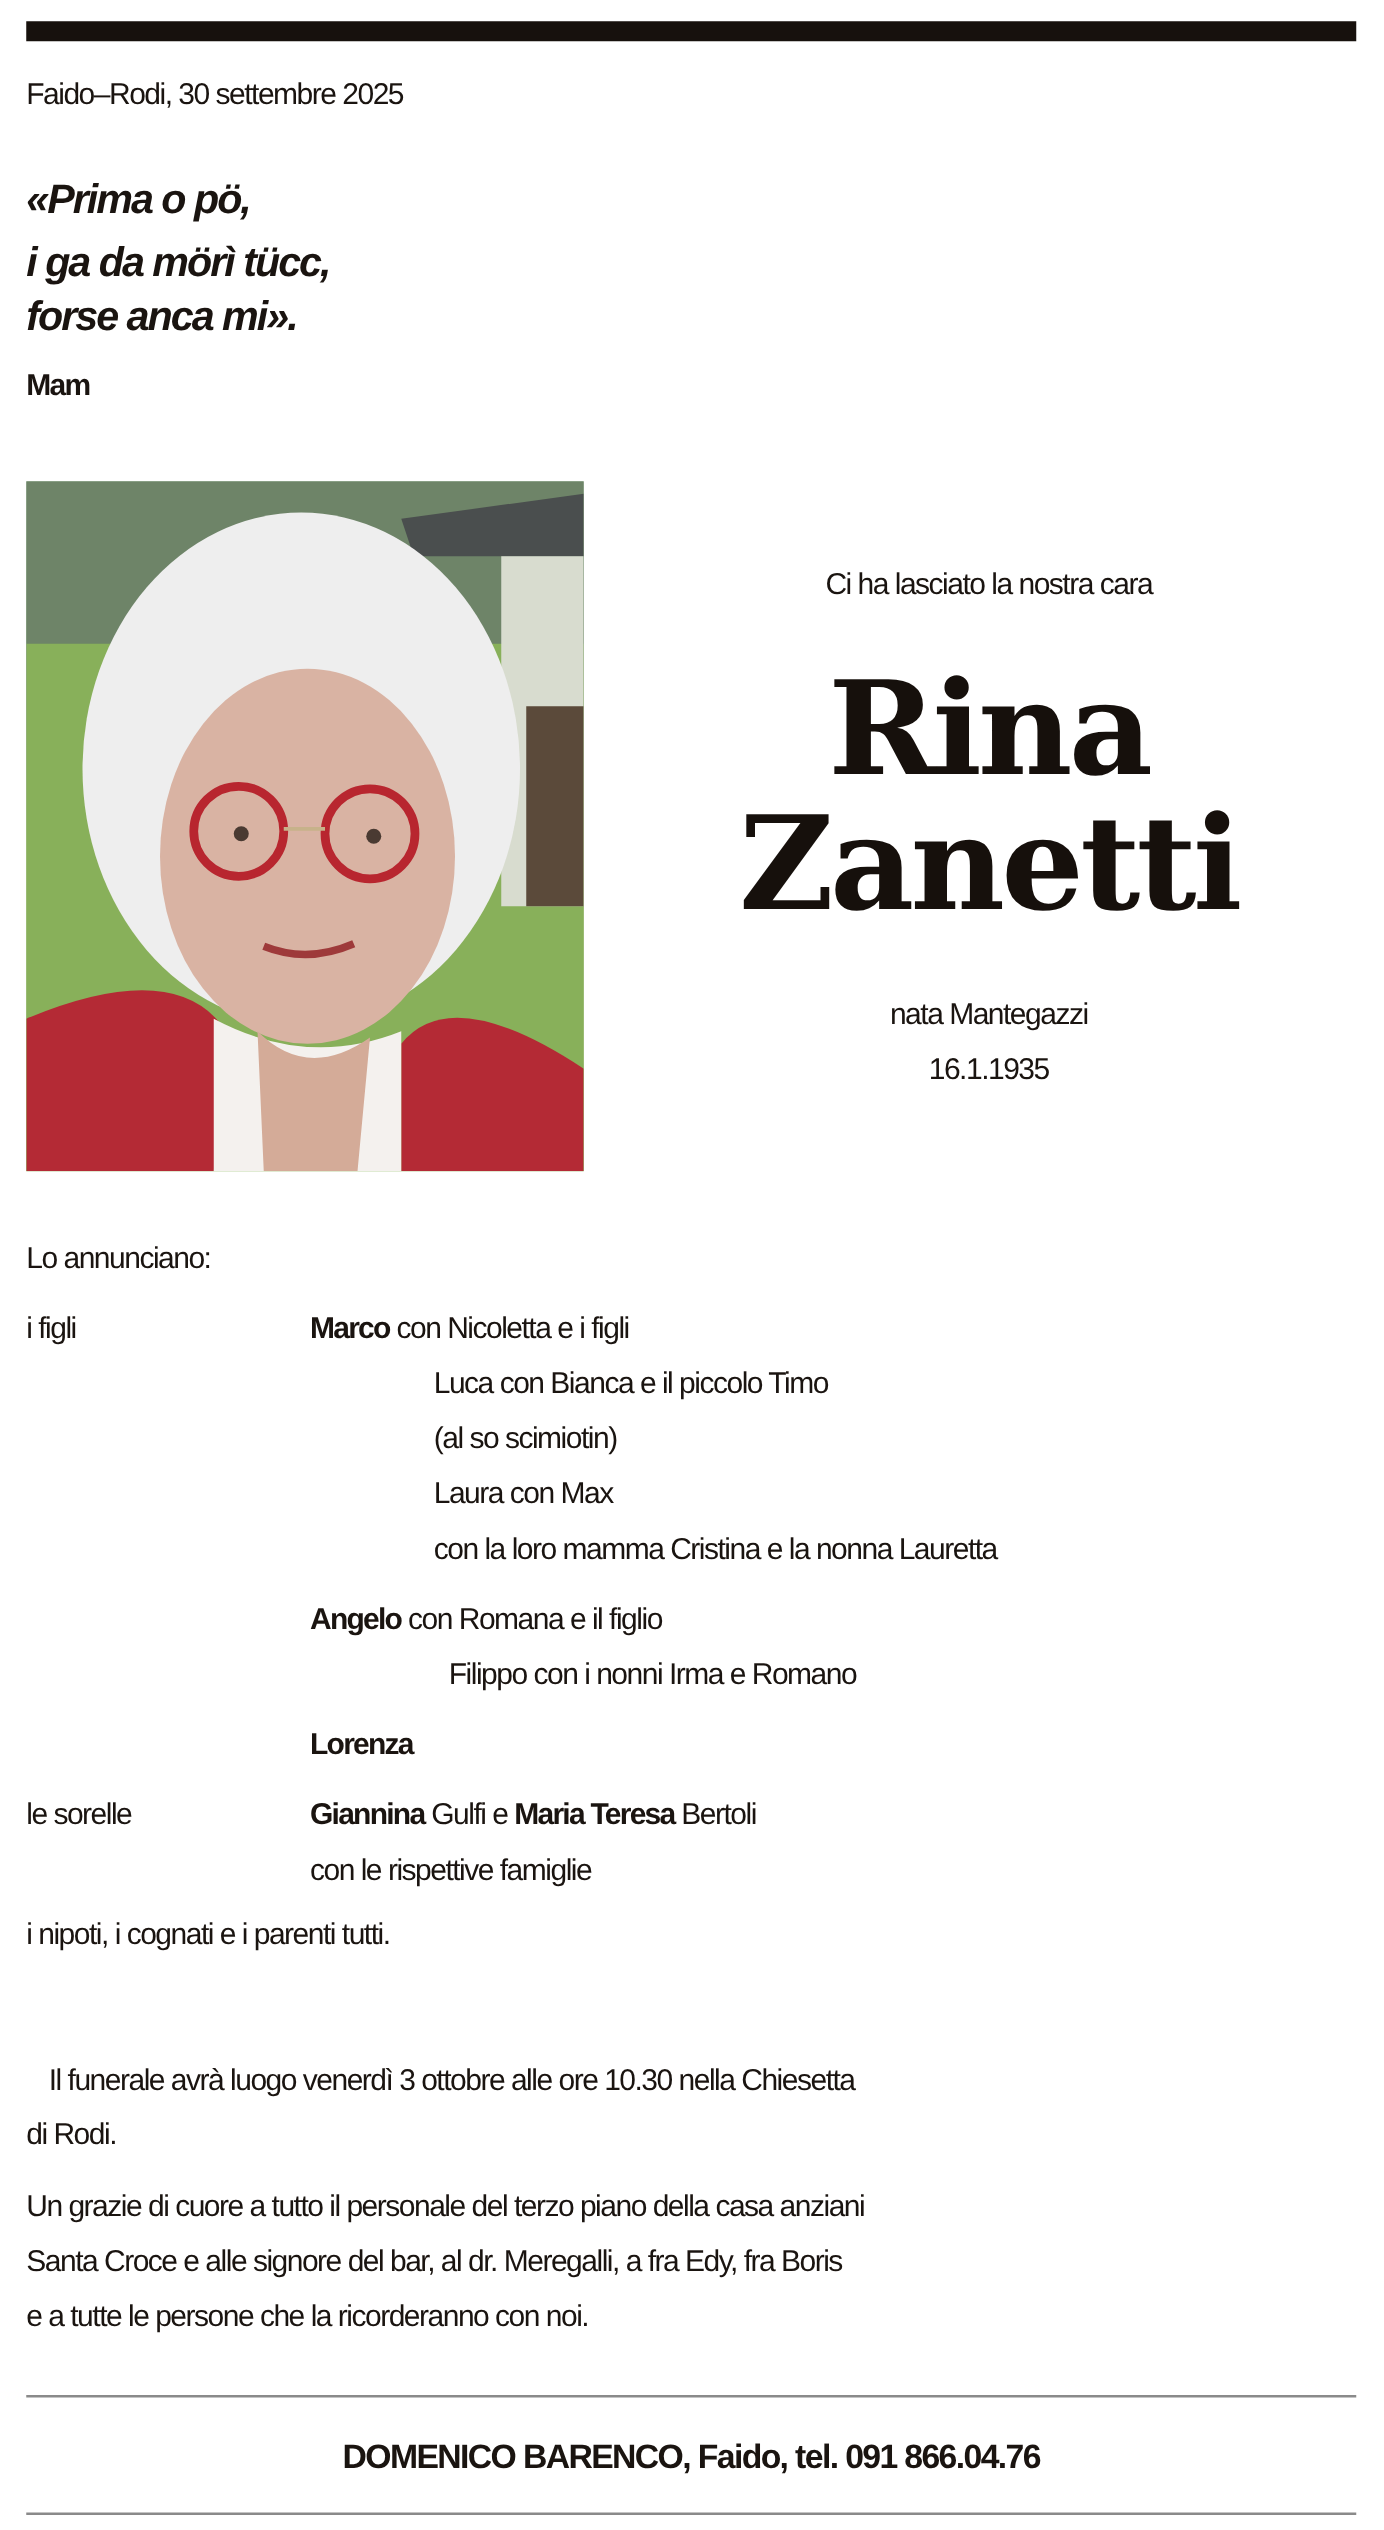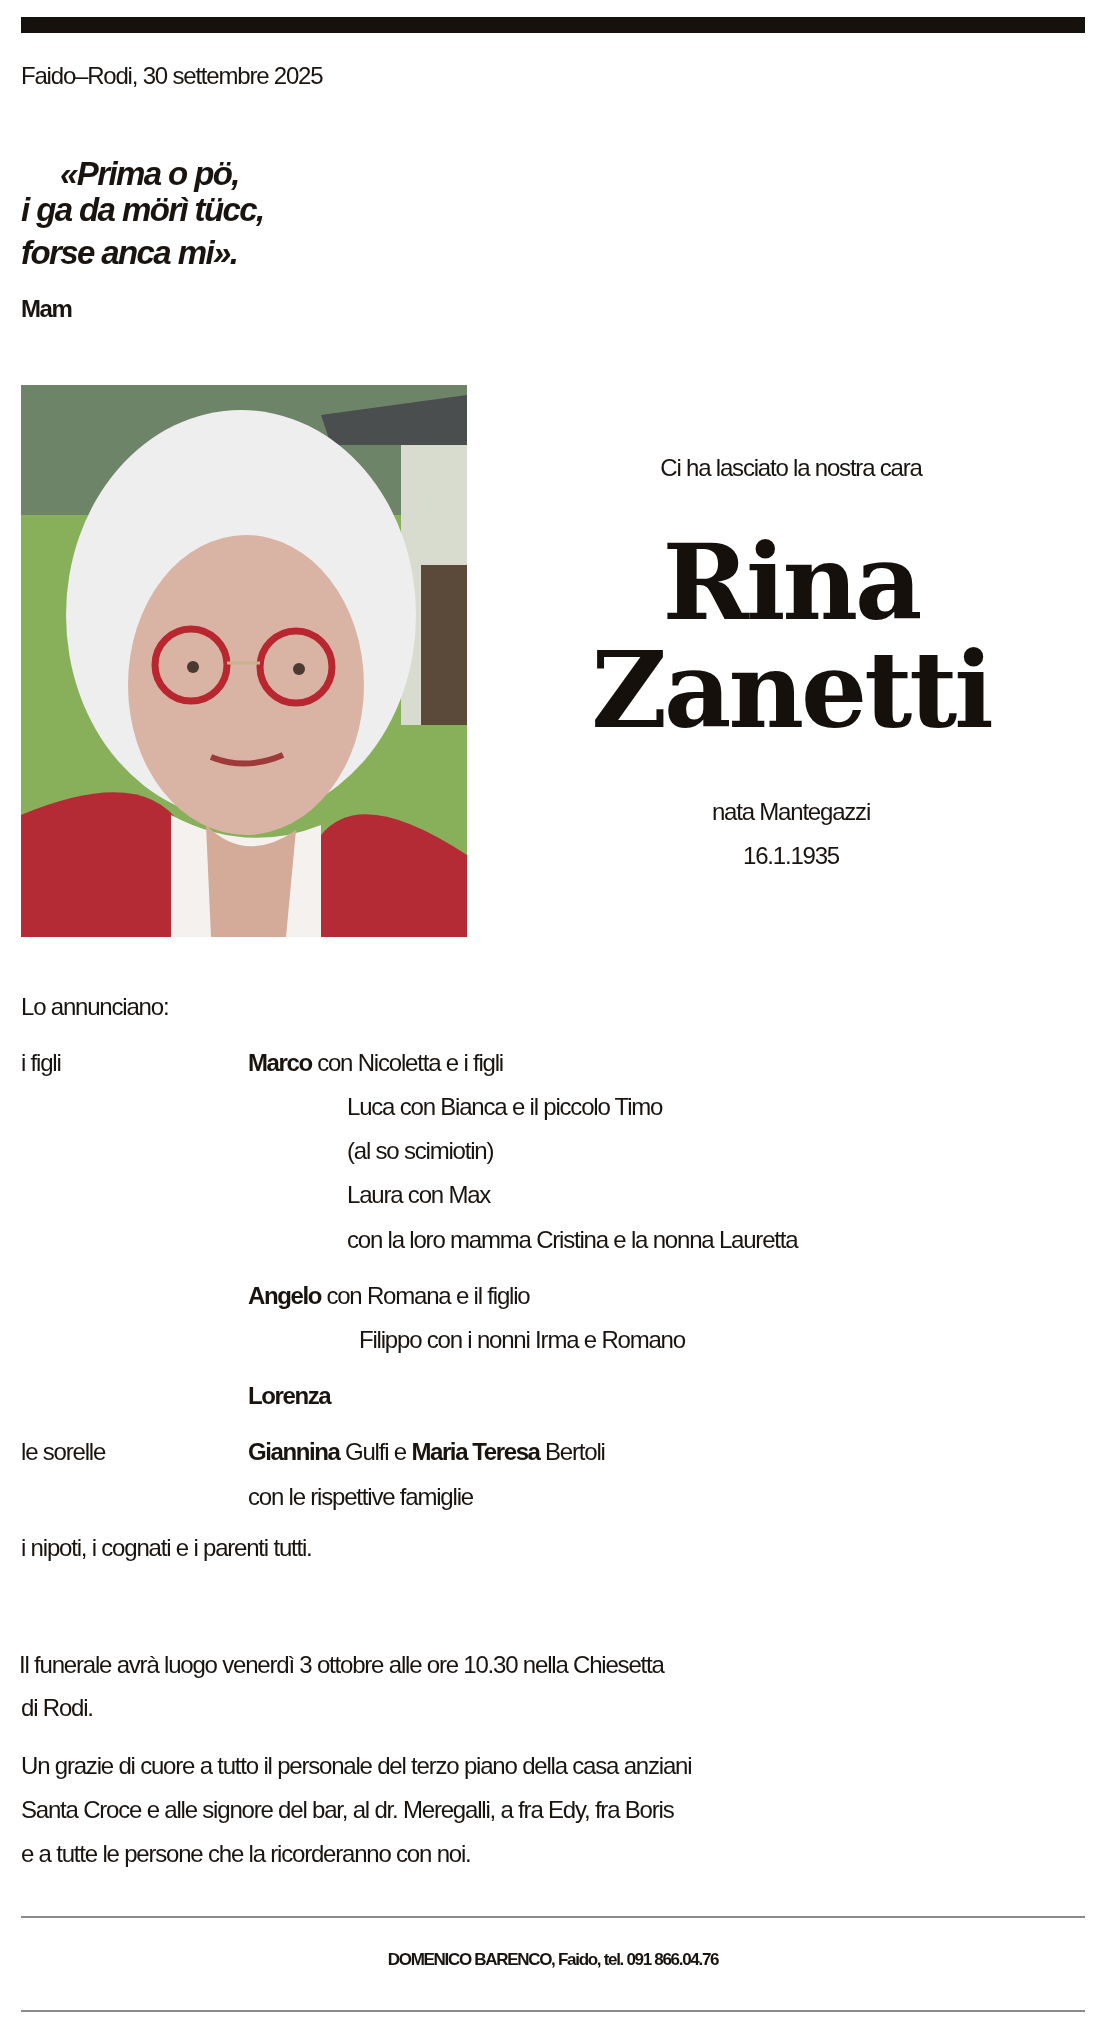--- a/index.html
+++ b/index.html
@@ -9,30 +9,30 @@
   .topbar { position:absolute; left:21px; top:17px; width:1064px; height:16px; background:#17110d; }
   .txt { font-size:24px; letter-spacing:-1.2px; line-height:40px; }
   .quote { font-size:33px; font-style:italic; font-weight:bold; letter-spacing:-1.6px; line-height:43px; }
   .bold { font-weight:bold; letter-spacing:-1.4px; }
   .photo { position:absolute; left:21px; top:385px; width:446px; height:552px; overflow:hidden;
            background:linear-gradient(180deg,#7f9a7a 0%,#6b8a63 25%,#8fb062 55%,#8ab35c 100%); }
   .center { text-align:center; }
   .name { font-family:"DejaVu Serif","Liberation Serif",serif; font-weight:bold; font-size:104px;
           letter-spacing:-3px; line-height:110px; color:#16100c; }
   .rule { position:absolute; left:21px; width:1064px; height:2px; background:#8a8a8a; }
-  .footer { font-size:17px; font-weight:bold; letter-spacing:-1.3px; }
+  .footer { font-size:27px; font-weight:bold; letter-spacing:-1.3px; }
 </style>
 </head>
 <body>
 
 <div class="topbar"></div>
 
 <div class="abs txt" style="left:21px; top:56px;">Faido–Rodi, 30 settembre 2025</div>
 
-<div class="abs quote" style="left:21px; top:152px;margin-left:39px;">«Prima o pö,</div>
+<div class="abs quote" style="left:21px; top:137px;">«Prima o pö,</div>
 <div class="abs quote" style="left:21px; top:188px;">i ga da mörì tücc,</div>
 <div class="abs quote" style="left:21px; top:231px;">forse anca mi».</div>
 <div class="abs txt bold" style="left:21px; top:289px;text-align:center;">Mam</div>
 
 <div class="photo" title="Portrait photo of an elderly woman with white hair and red glasses">
   <svg width="446" height="552" viewBox="0 0 446 552">
     <rect x="0" y="0" width="446" height="130" fill="#6e8468"></rect>
     <rect x="0" y="130" width="446" height="422" fill="#88b05a"></rect>
     <polygon points="300,30 446,10 446,60 310,60" fill="#4a4e4e"></polygon>
     <rect x="380" y="60" width="66" height="280" fill="#d8dccf"></rect>
@@ -71,21 +71,21 @@
 <div class="abs txt" style="left:359px; top:1320px;">Filippo con i nonni Irma e Romano</div>
 
 <div class="abs txt bold" style="left:248px; top:1376px;">Lorenza</div>
 
 <div class="abs txt" style="left:21px; top:1432px;">le sorelle</div>
 <div class="abs txt" style="left:248px; top:1432px;"><span class="bold">Giannina</span><span> Gulfi e </span><span class="bold">Maria Teresa</span><span> Bertoli</span></div>
 <div class="abs txt" style="left:248px; top:1477px;">con le rispettive famiglie</div>
 
 <div class="abs txt" style="left:21px; top:1528px;">i nipoti, i cognati e i parenti tutti.</div>
 
-<div class="abs txt" style="left:19px; top:1645px;">Il funerale avrà luogo venerdì 3 ottobre alle ore 10.30 nella Chiesetta</div>
+<div class="abs txt" style="left:39px; top:1645px;">Il funerale avrà luogo venerdì 3 ottobre alle ore 10.30 nella Chiesetta</div>
 <div class="abs txt" style="left:21px; top:1688px;">di Rodi.</div>
 
 <div class="abs txt" style="left:21px; top:1746px;">Un grazie di cuore a tutto il personale del terzo piano della casa anziani</div>
 <div class="abs txt" style="left:21px; top:1790px;">Santa Croce e alle signore del bar, al dr. Meregalli, a fra Edy, fra Boris</div>
 <div class="abs txt" style="left:21px; top:1834px;">e a tutte le persone che la ricorderanno con noi.</div>
 
 <div class="rule" style="top:1916px;"></div>
 <div class="abs footer center" style="left:21px; width:1064px; top:1950px;">DOMENICO BARENCO, Faido, tel. 091 866.04.76</div>
 <div class="rule" style="top:2010px;"></div>
 

